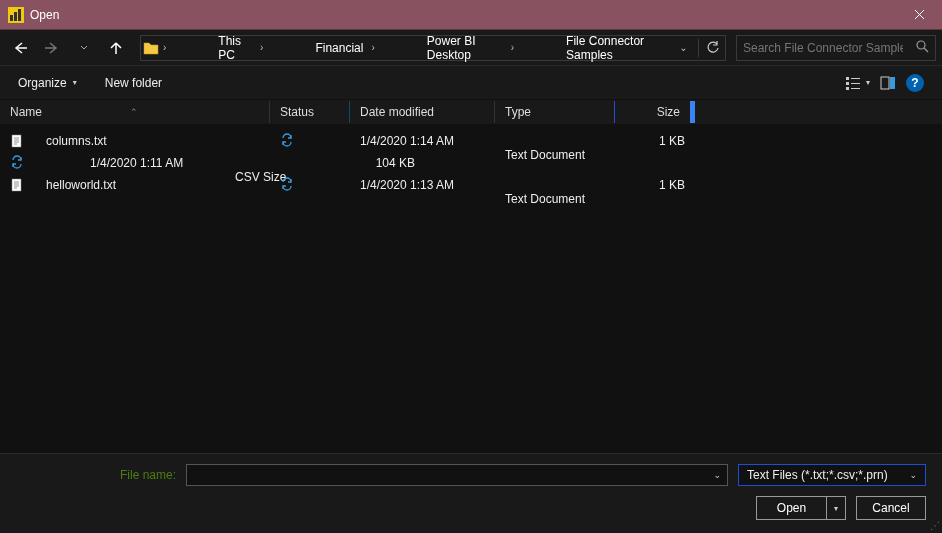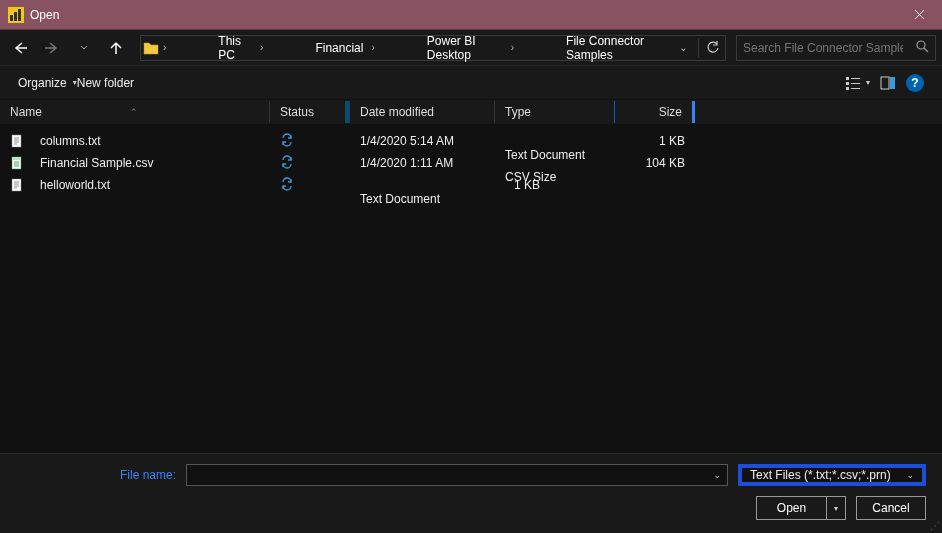--- a/index.html
+++ b/index.html
@@ -77,77 +77,77 @@
   }
 
   .toolbar-row {
     height: 34px;
     background: #191919;
     display:flex;align-items:center;
     padding: 0 18px;
     justify-content: space-between;
     border-bottom: 1px solid #111;
   }
-  .toolbar-left {display:flex;align-items:center;}
+  .toolbar-left {display:flex;gap:28px;align-items:center;}
   .tool-item {display:flex;align-items:center;gap:6px;color:#eee;font-size:12px;}
   .tool-caret { font-size:8px;color:#ccc;}
   .toolbar-right {display:flex;align-items:center;gap:10px;}
   .view-btn { display:flex;align-items:center;gap:3px;color:#ccc; }
   .help-circle { width:18px;height:18px;border-radius:50%;background:#0063b1;color:#fff;display:flex;align-items:center;justify-content:center;font-size:12px;font-weight:bold;}
 
   .headers-row {
     height: 24px;
     background: #191919;
     display:flex;align-items:center;
     font-size:12px;color:#ddd;
   }
   .col { padding: 4px 10px; }
   .col-name { width:270px;border-right:1px solid #333; display:flex;align-items:center;gap:88px;}
-  .col-status { width:80px;border-right:5px solid #0c4a6e;}
+  .col-status { width:80px;border-right:1px solid #0c4a6e;}
   .col-date  { width:145px;border-right:1px solid #333;}
   .col-type  { width:120px;border-right:1px solid #1d4ed8;}
-  .col-size  { width:80px;text-align:right;border-right:3px solid #3b82f6;}
+  .col-size  { width:80px;text-align:right;border-right:5px solid #3b82f6;}
 
   .sort-caret { color:#888;font-size:9px;}
 
   .file-rows {
     background:#111;
     padding-top:6px;
   }
   .file-row {
     height:22px;display:flex;align-items:center;color:#eee;font-size:12px;
   }
   .fc { padding: 0 10px; }
-  .fc-name { width:270px; display:flex;align-items:center;gap:16px;}
+  .fc-name { width:270px; display:flex;align-items:center;gap:22px;}
   .fc-status { width:80px; color:#3a9bdc;display:flex;align-items:center;}
   .fc-date { width:145px; }
   .fc-type { width:120px;margin-top:28px; }
   .fc-size { width:80px; text-align:right;}
 
   .txt-icon { width:14px;height:14px;display:inline-flex;}
   .csv-icon { width:14px;height:14px;display:inline-flex;}
 
   .bottom-panel {
     position:absolute;
     bottom:0;left:0;right:0;
     height:80px;
     background:#191919;
     border-top:1px solid #2a2a2a;
     padding: 10px 16px;
   }
   .fn-row { display:flex;align-items:center;gap:10px;}
-  .fn-label { width:160px;text-align:right;color:#3b82f6;font-size:12px;}
+  .fn-label { width:160px;text-align:right;color:#4d7c0f;font-size:12px;}
   .fn-input {
     flex:1;height:22px;background:#111;border:1px solid #555;color:#fff;padding:0 6px;
     display:flex;align-items:center;justify-content:space-between;
   }
   .fn-input input { background:transparent;border:none;outline:none;color:#fff;width:100%;font-size:12px;}
   .fn-drop { color:#ccc;font-size:9px;padding-left:6px;}
   .filter-select {
-    width:188px;height:22px;background:#111;border:4px solid #1d4ed8;color:#eee;
+    width:188px;height:22px;background:#111;border:1px solid #1d4ed8;color:#eee;
     display:flex;align-items:center;justify-content:space-between;padding:0 8px;font-size:12px;
   }
 
   .btn-row { display:flex;justify-content:flex-end;gap:10px;margin-top:10px;}
   .btn {
     height:24px;min-width:70px;border:1px solid #999;background:#191919;color:#fff;
     display:flex;align-items:center;justify-content:center;font-size:12px;padding:0 10px;
   }
   .btn-split { display:flex; }
   .btn-split .main { border-right:none; }
@@ -291,35 +291,25 @@
         <span>columns.txt</span>
       </div>
       <div class="fc fc-status">
         <span><svg width="14" height="14" viewBox="0 0 14 14">
             <path d="M3 5 A4 4 0 0 1 11 5" stroke="#3a9bdc" stroke-width="1.3" fill="none"></path>
             <path d="M11 2 L11 5 L8 5" stroke="#3a9bdc" stroke-width="1.3" fill="none"></path>
             <path d="M11 9 A4 4 0 0 1 3 9" stroke="#3a9bdc" stroke-width="1.3" fill="none"></path>
             <path d="M3 12 L3 9 L6 9" stroke="#3a9bdc" stroke-width="1.3" fill="none"></path>
           </svg></span>
       </div>
-      <div class="fc fc-date">1/4/2020 5:14 AM</div>
+      <div class="fc fc-date">1/4/2020 1:14 AM</div>
       <div class="fc fc-type">Text Document</div>
       <div class="fc fc-size">1 KB</div>
     </div>
     <div class="file-row">
-      <div class="fc fc-name">
-        <span class="csv-icon">
-          <svg width="14" height="14" viewBox="0 0 14 14">
-            <rect x="2" y="1" width="9" height="12" fill="#fff" stroke="#2a8a4a" stroke-width="0.5"></rect>
-            <rect x="2" y="1" width="9" height="3" fill="#bfe4cc"></rect>
-            <path d="M4 6h5M4 8h5M4 10h5" stroke="#2a8a4a" stroke-width="0.8"></path>
-          </svg>
-        </span>
-        <span>Financial Sample.csv</span>
-      </div>
       <div class="fc fc-status">
         <span><svg width="14" height="14" viewBox="0 0 14 14">
             <path d="M3 5 A4 4 0 0 1 11 5" stroke="#3a9bdc" stroke-width="1.3" fill="none"></path>
             <path d="M11 2 L11 5 L8 5" stroke="#3a9bdc" stroke-width="1.3" fill="none"></path>
             <path d="M11 9 A4 4 0 0 1 3 9" stroke="#3a9bdc" stroke-width="1.3" fill="none"></path>
             <path d="M3 12 L3 9 L6 9" stroke="#3a9bdc" stroke-width="1.3" fill="none"></path>
           </svg></span>
       </div>
       <div class="fc fc-date">1/4/2020 1:11 AM</div>
       <div class="fc fc-type">CSV Size</div>
@@ -336,20 +326,21 @@
         <span>helloworld.txt</span>
       </div>
       <div class="fc fc-status">
         <span><svg width="14" height="14" viewBox="0 0 14 14">
             <path d="M3 5 A4 4 0 0 1 11 5" stroke="#3a9bdc" stroke-width="1.3" fill="none"></path>
             <path d="M11 2 L11 5 L8 5" stroke="#3a9bdc" stroke-width="1.3" fill="none"></path>
             <path d="M11 9 A4 4 0 0 1 3 9" stroke="#3a9bdc" stroke-width="1.3" fill="none"></path>
             <path d="M3 12 L3 9 L6 9" stroke="#3a9bdc" stroke-width="1.3" fill="none"></path>
           </svg></span>
       </div>
+      <div class="fc fc-date">1/4/2020 1:13 AM</div>
       <div class="fc fc-type">Text Document</div>
       <div class="fc fc-size">1 KB</div>
     </div>
   </div>
 
 <div class="bottom-panel">
   <div class="fn-row">
     <div class="fn-label">File name:</div>
     <div class="fn-input">
       <input value="" style="">

